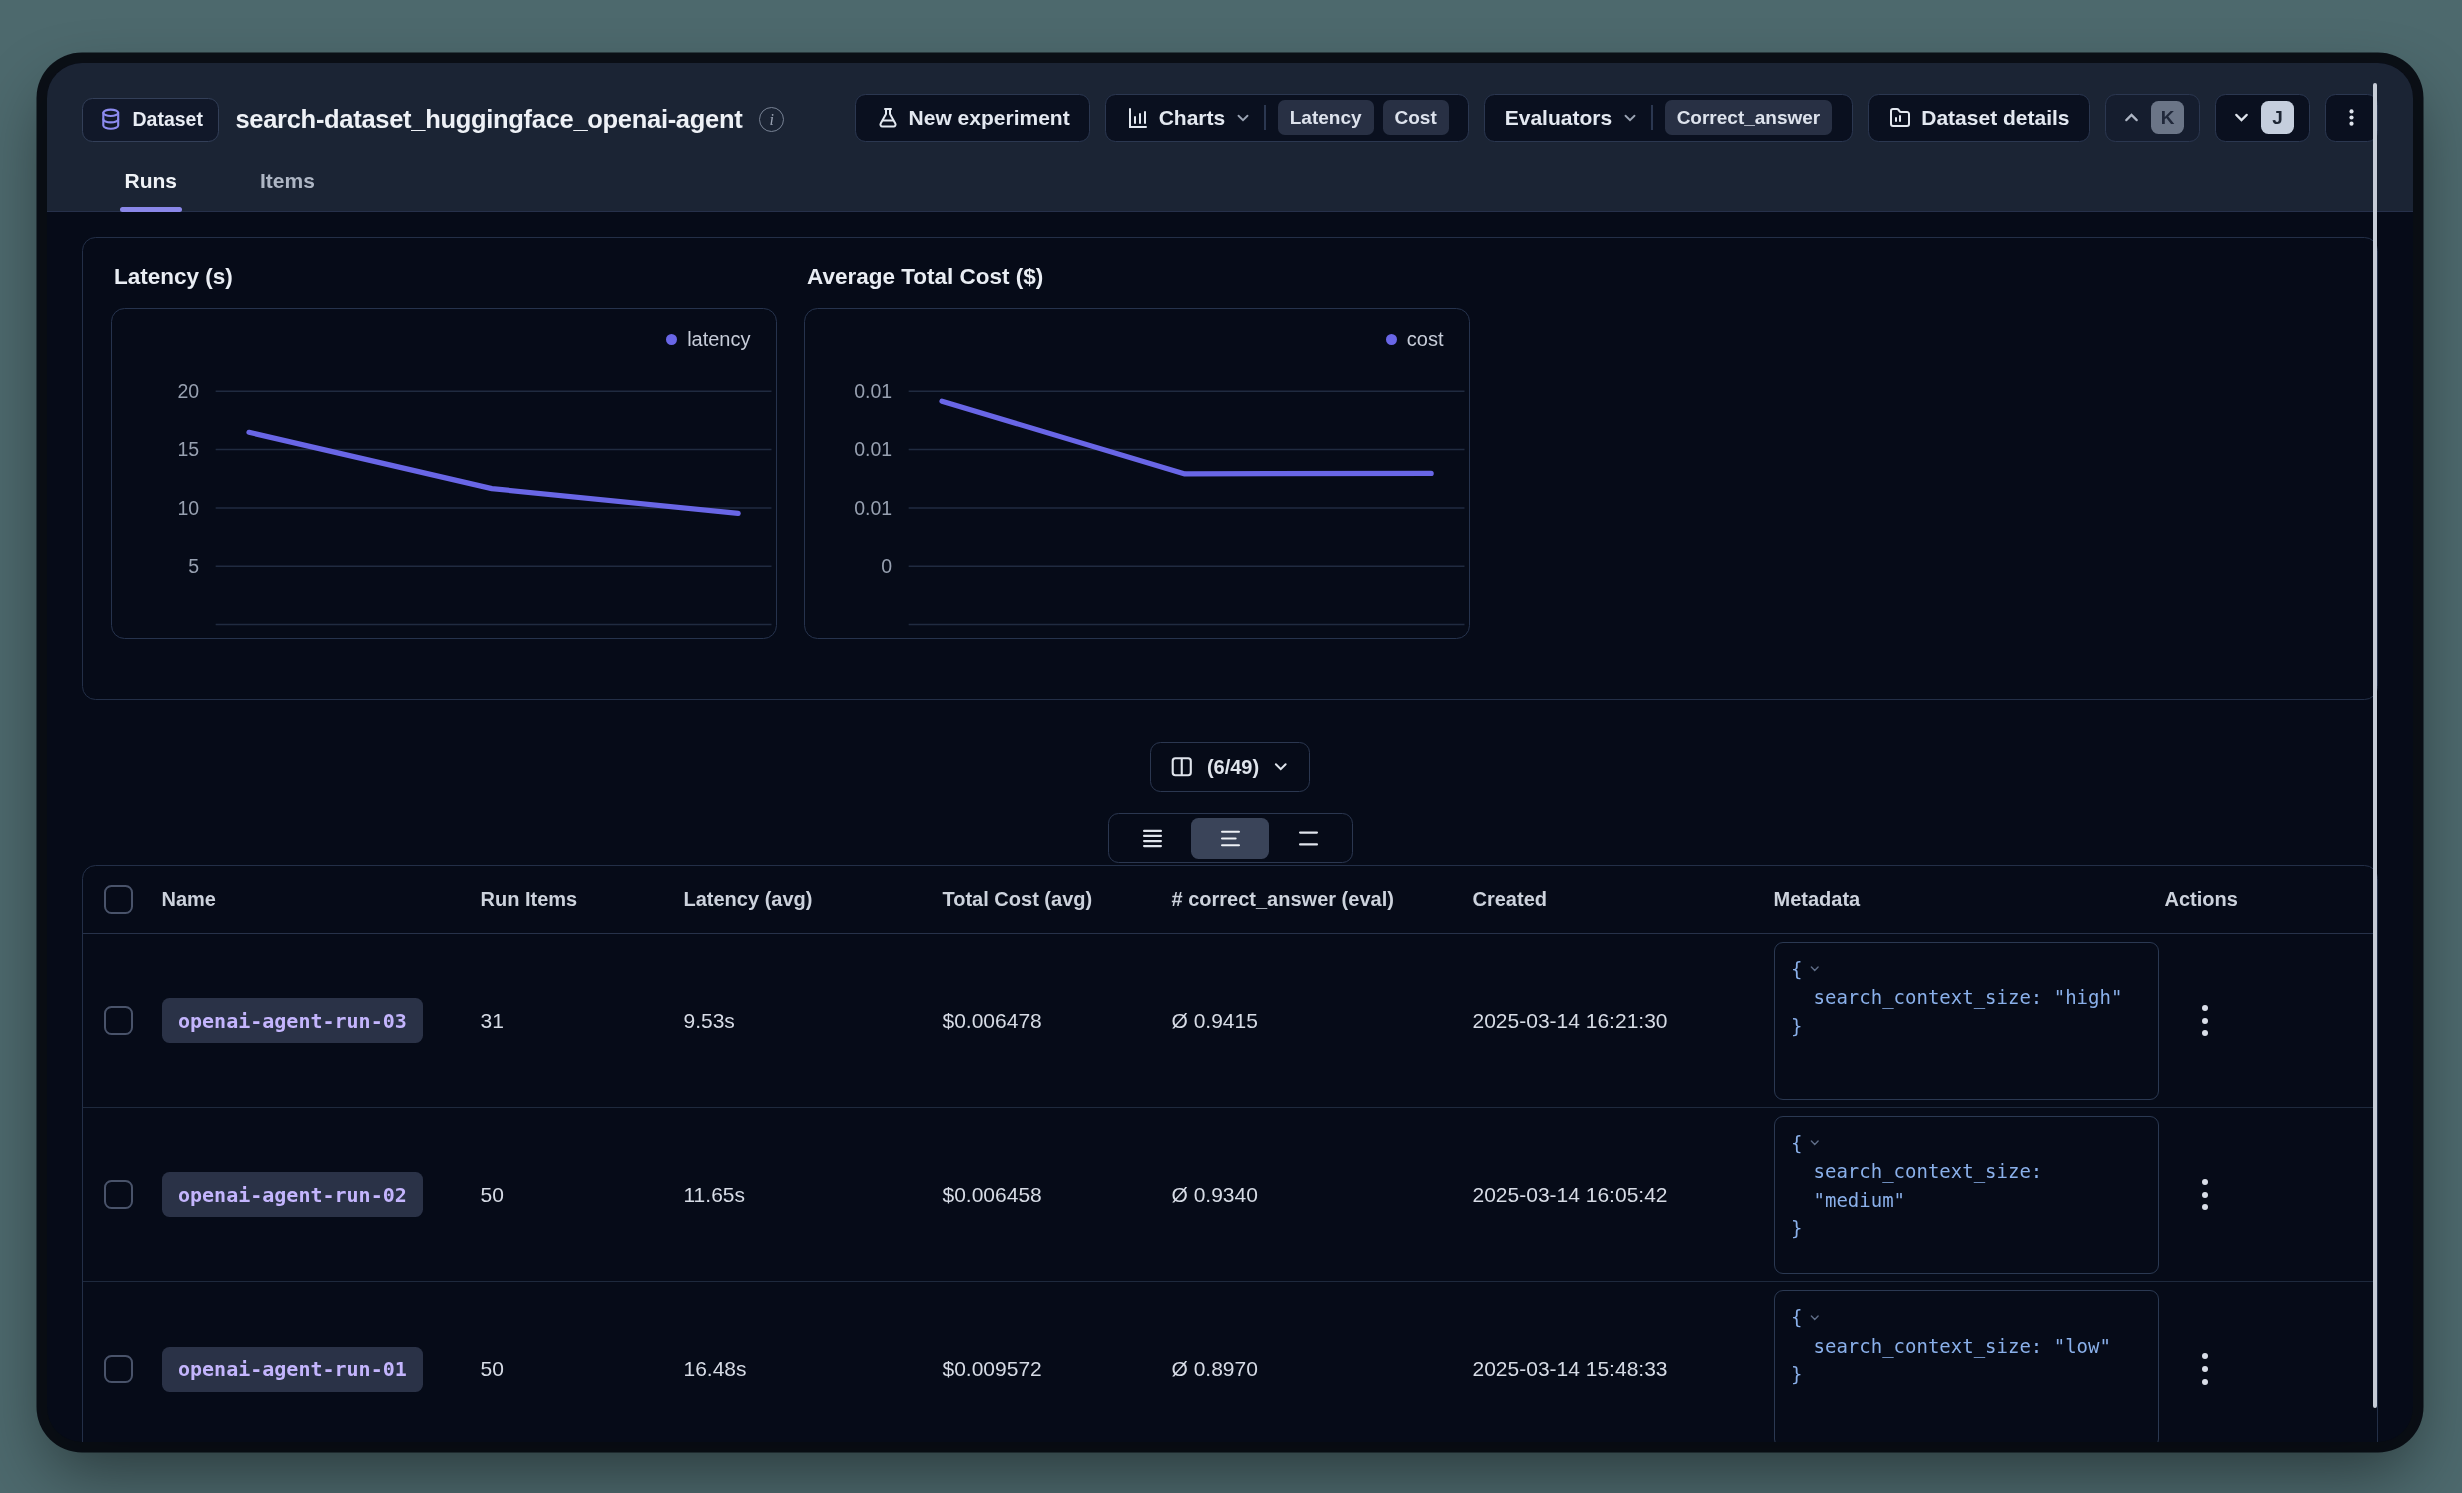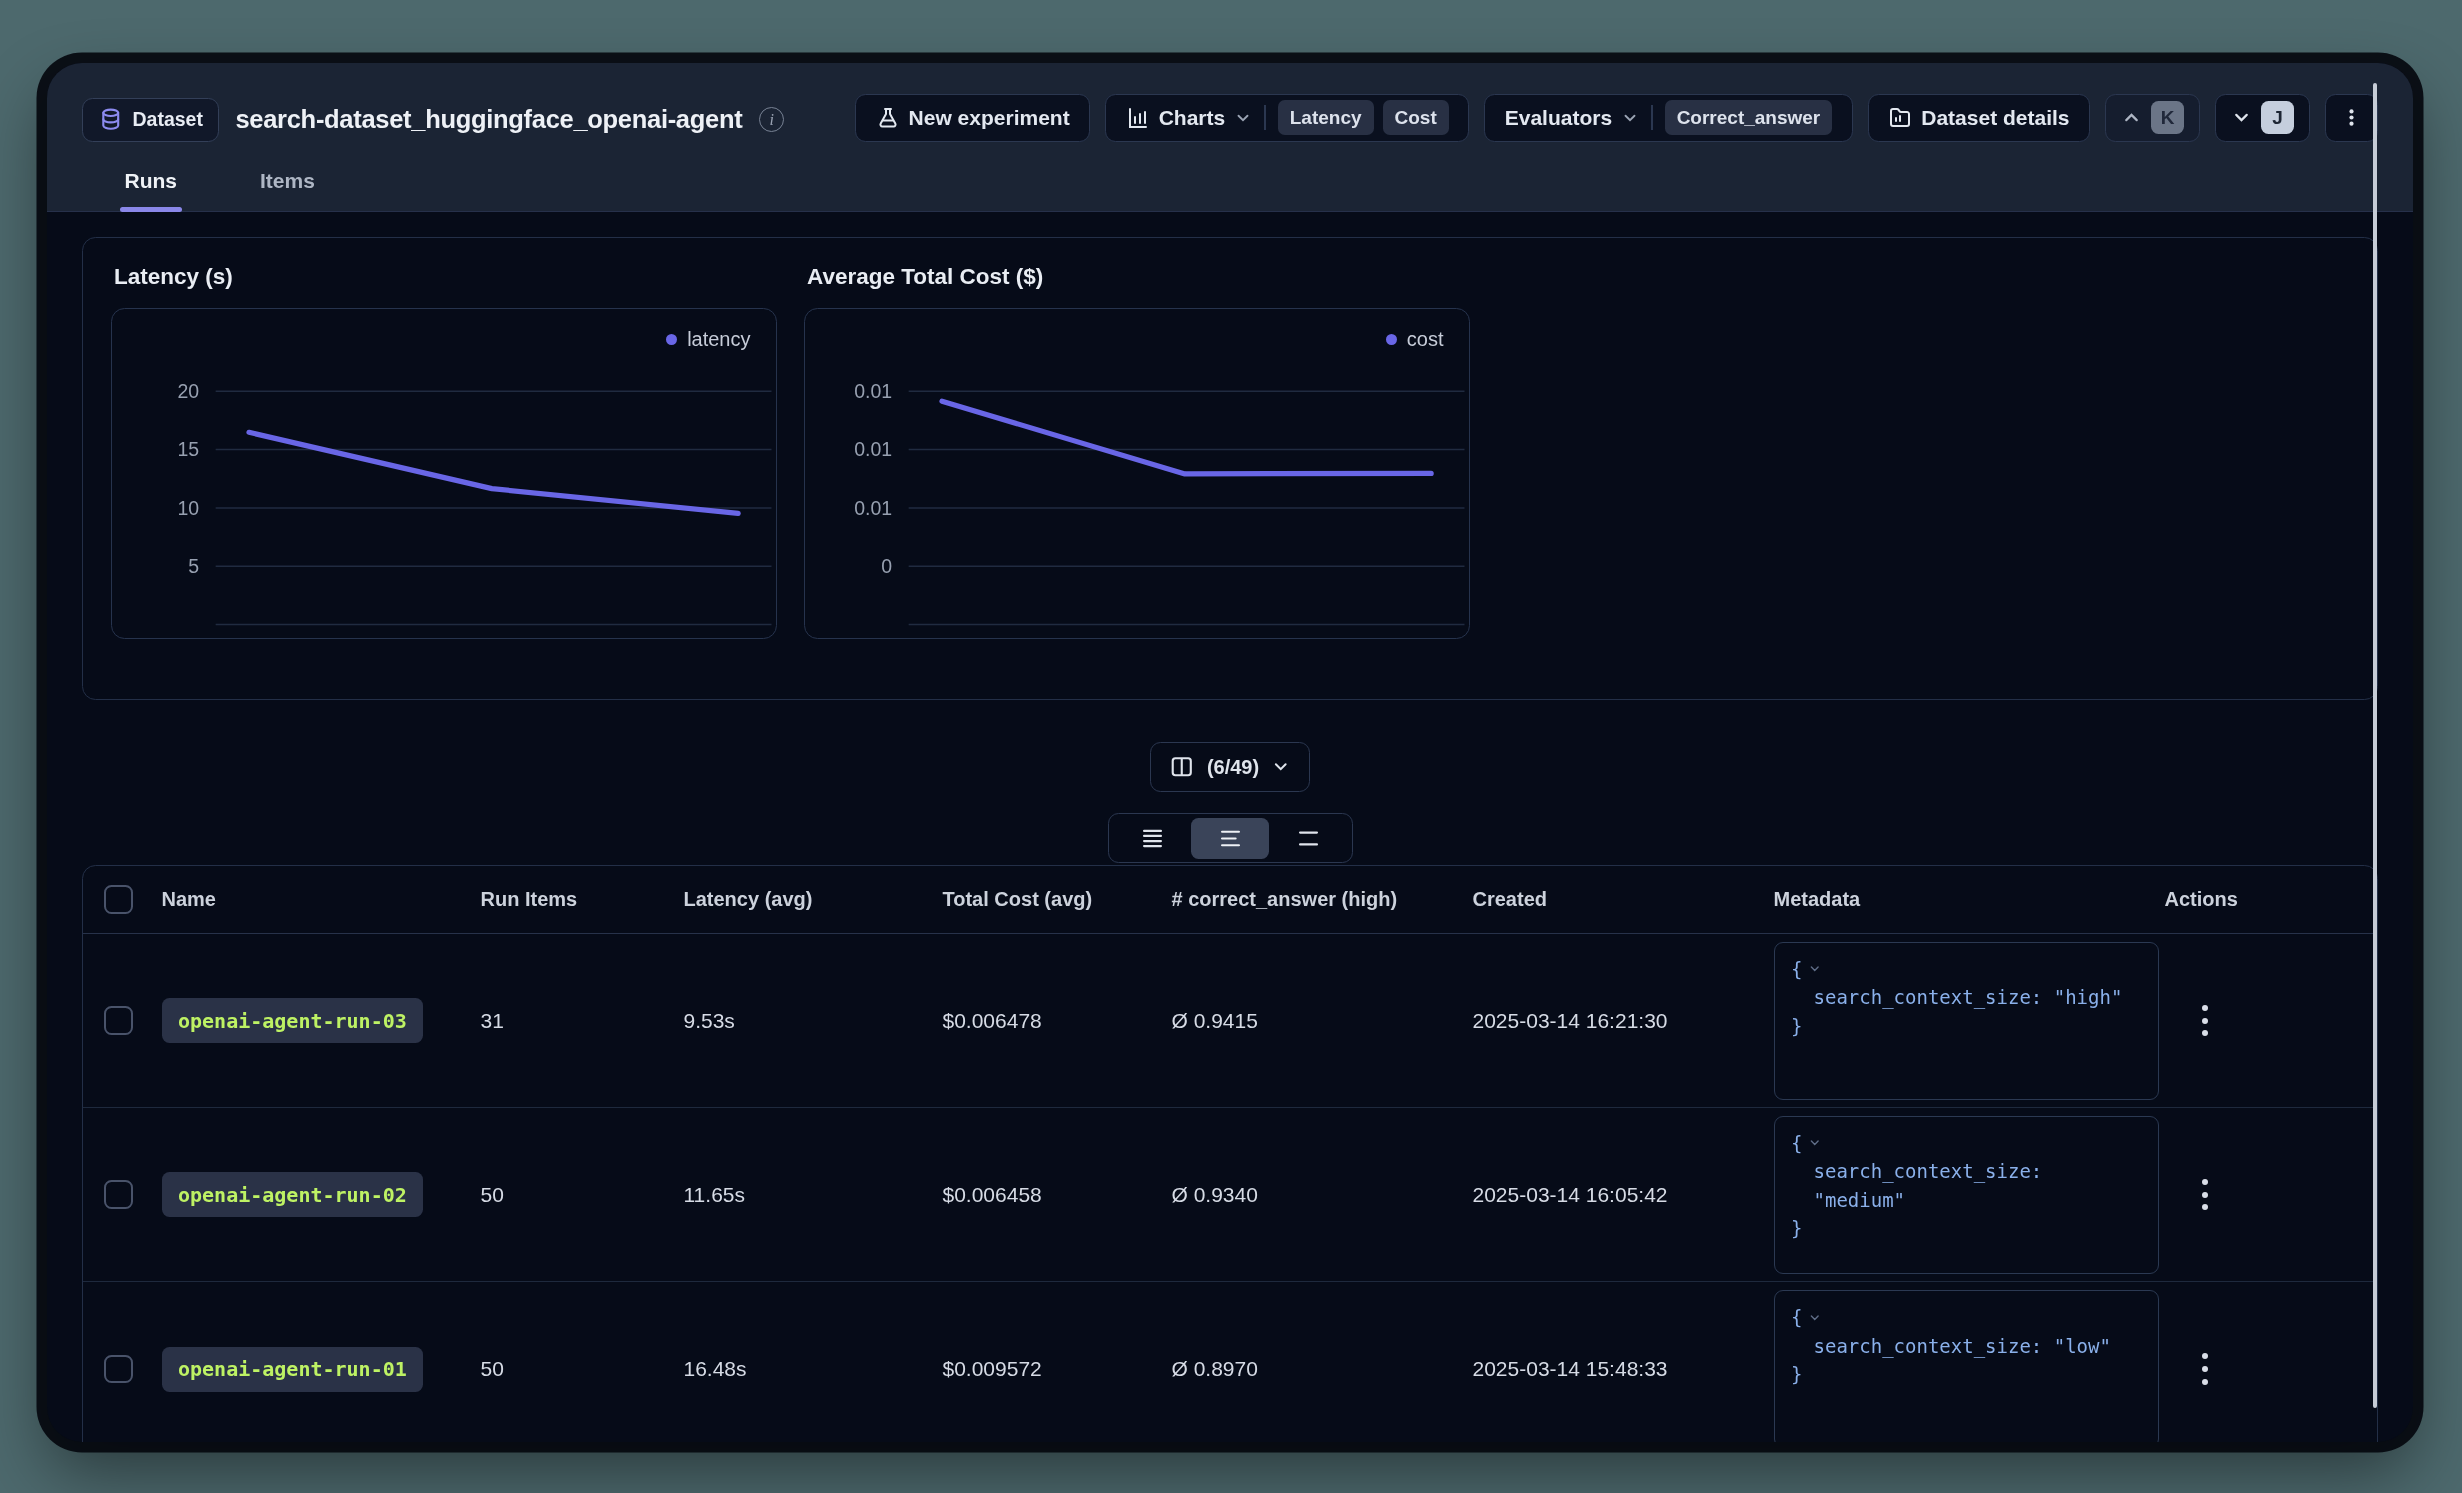--- a/index.html
+++ b/index.html
@@ -66,21 +66,21 @@
   .table-panel{ margin-top:2px; height:591px; border:1.5px solid #232f47; border-radius:13.5px; overflow:hidden; }
   .trow{ display:grid; grid-template-columns:71px 319px 203px 259px 229px 301px 301px 391px 218px; align-items:center; }
   .thead{ height:68px; border-bottom:1.5px solid #27324a; }
   .thead .cell{ font-size:20px; font-weight:600; color:#ccd2dc; }
   .tbody-row{ height:174px; border-bottom:1.5px solid #1e293d; }
   .tbody-row:last-child{ border-bottom:none; }
   .cell{ padding:0 7.5px; font-size:21px; color:#d6dbe5; }
   .c-check{ display:flex; justify-content:center; }
   .checkbox{ width:28.6px; height:28.6px; border:2.3px solid #49536a; border-radius:7.5px; display:inline-block; cursor:pointer; }
   .name-pill{ display:inline-block; background:#2a3247; border-radius:7.5px; padding:10.5px 16.5px;
-    font-family:"DejaVu Sans Mono", monospace; font-size:20px; font-weight:700; color:#bef264; cursor:pointer; }
+    font-family:"DejaVu Sans Mono", monospace; font-size:20px; font-weight:700; color:#c4b5fd; cursor:pointer; }
   .meta-box{ width:385px; height:158px; border:1.5px solid #2b3952; border-radius:9px; padding:12px 16.5px;
     font-family:"DejaVu Sans Mono", monospace; font-size:19px; line-height:1.5; color:#8ab0ea; cursor:pointer; overflow:hidden; }
   .meta-line{ display:flex; align-items:center; gap:6px; }
   .meta-line.indent{ padding-left:22.5px; }
   .meta-chev{ color:#5e6c86; }
   .kebab{ background:transparent; border:none; cursor:pointer; display:flex; flex-direction:column; gap:6.8px; align-items:center; padding:10.5px; margin-left:27px; }
   .kebab i{ width:6px; height:6px; border-radius:50%; background:#d9dee8; }
   .c-actions{ display:flex; }
 
   .scrollbar{ position:absolute; right:36px; top:19.5px; width:3.8px; height:1325px; background:#c6ccd6; border-radius:2.3px; }
@@ -266,21 +266,21 @@
 
     <section class="table-panel">
       <div class="trow thead">
         <div class="cell c-check">
             <span class="checkbox"></span>
           </div>
         <div class="cell">Name</div>
         <div class="cell">Run Items</div>
         <div class="cell">Latency (avg)</div>
         <div class="cell">Total Cost (avg)</div>
-        <div class="cell"># correct_answer (high)</div>
+        <div class="cell"># correct_answer (eval)</div>
         <div class="cell">Created</div>
         <div class="cell">Metadata</div>
         <div class="cell">Actions</div>
       </div>
 
       <div class="trow tbody-row">
         <div class="cell c-check">
             <span class="checkbox"></span>
           </div>
         <div class="cell"><span class="name-pill">openai-agent-run-03</span></div>

